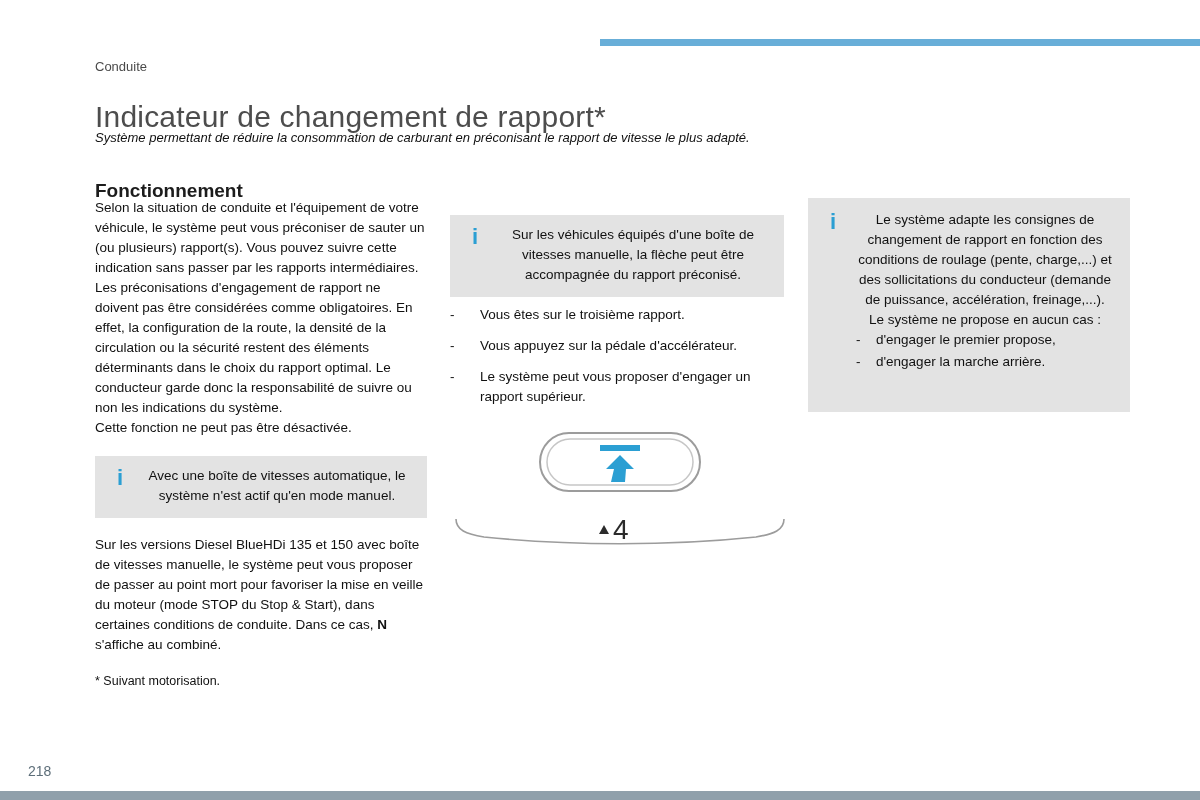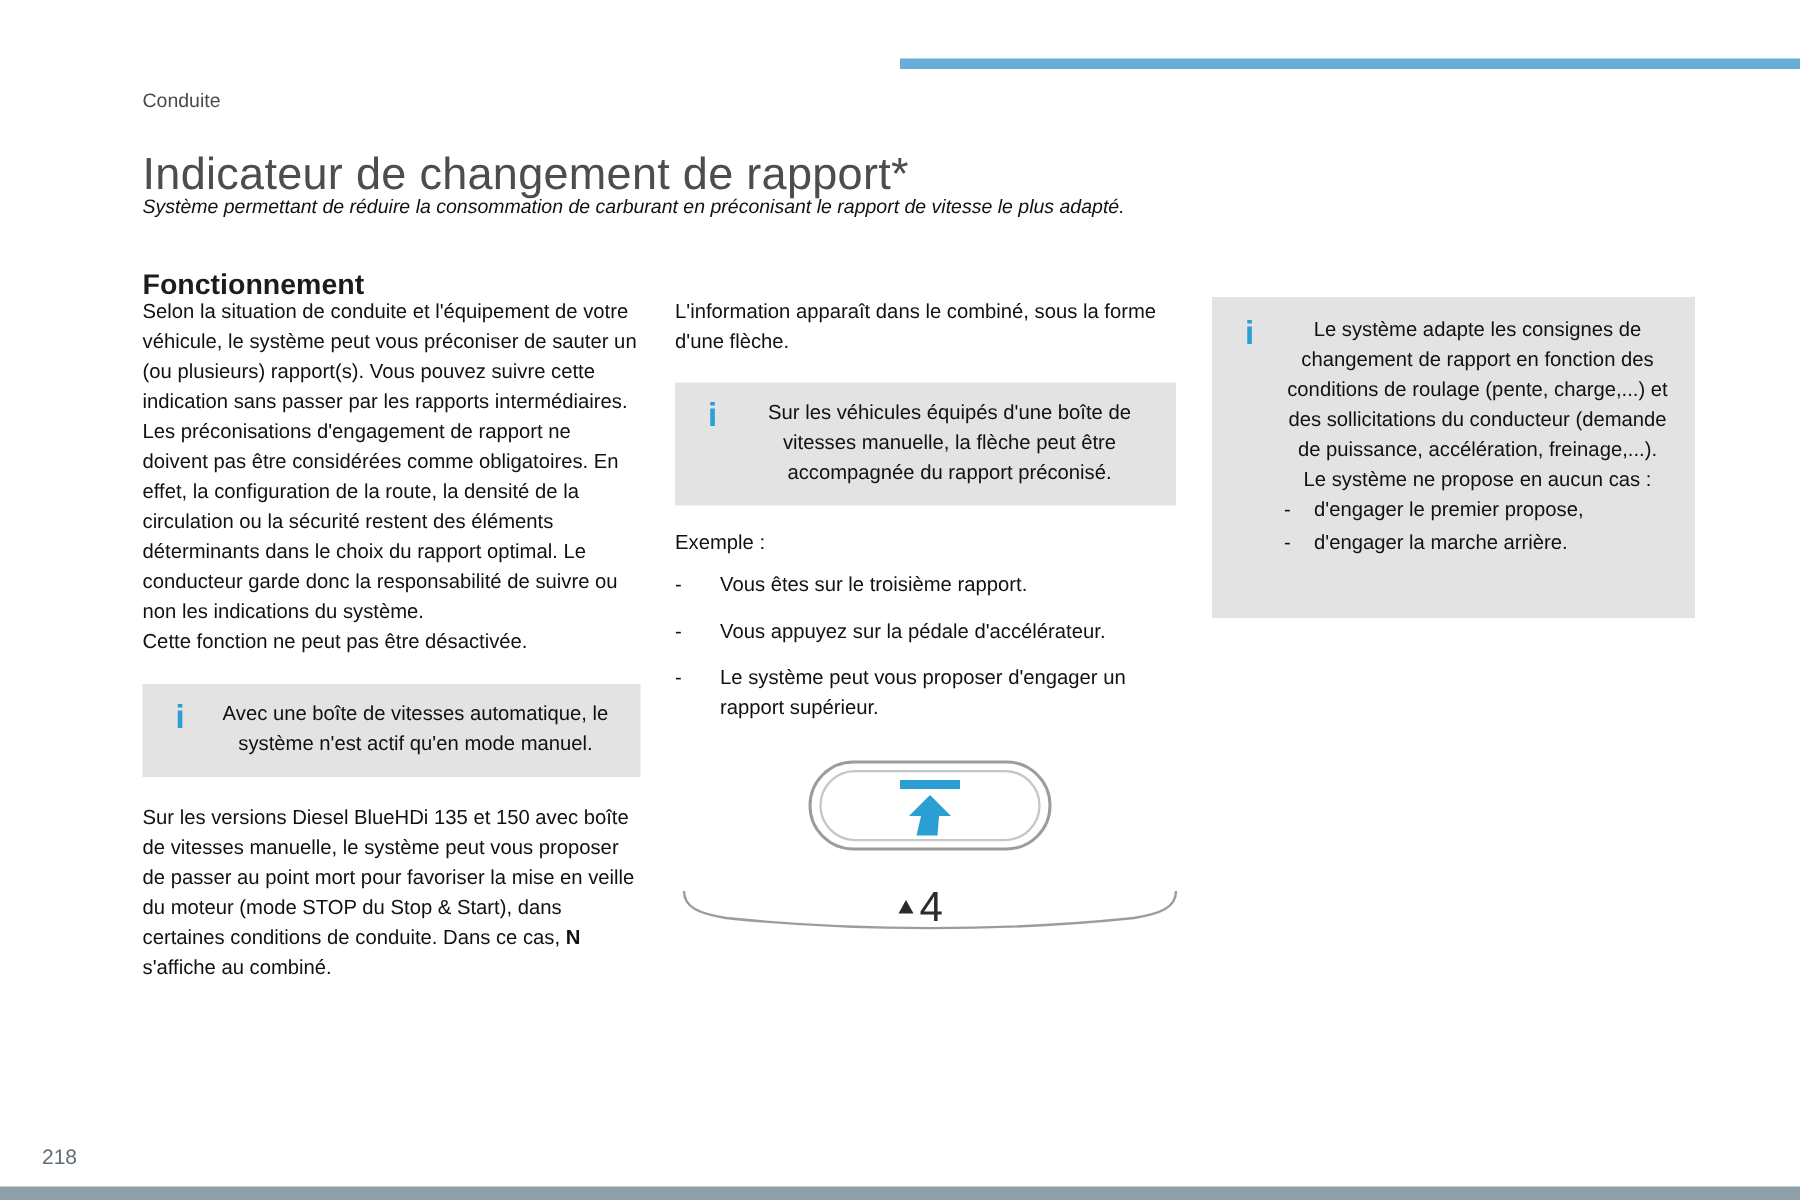--- a/index.html
+++ b/index.html
@@ -79,33 +79,32 @@
 
   <div class="info-box">
     <span class="info-icon">i</span>
     <div class="info-text">
       <p>Avec une boîte de vitesses automatique, le système n'est actif qu'en mode manuel.</p>
     </div>
   </div>
 
   <p class="para3"><span>Sur les versions Diesel BlueHDi 135 et 150 avec boîte de vitesses manuelle, le système peut vous proposer de passer au point mort pour favoriser la mise en veille du moteur (mode STOP du Stop &amp; Start), dans certaines conditions de conduite. Dans ce cas, </span><b>N</b><span> s'affiche au combiné.</span></p>
 
+  <p class="footnote">* Suivant motorisation.</p>
 </div>
 
 <div class="col col2">
-  <p>L'information apparaît dans le combiné, sous la forme d'une flèche.</p>
 
   <div class="info-box">
     <span class="info-icon">i</span>
     <div class="info-text">
       <p>Sur les véhicules équipés d'une boîte de vitesses manuelle, la flèche peut être accompagnée du rapport préconisé.</p>
     </div>
   </div>
 
-  <p class="example-label">Exemple :</p>
 
   <div class="dash-list">
     <div class="dash-item">
       <span class="dash">-</span>
       <span class="dash-text">Vous êtes sur le troisième rapport.</span>
     </div>
     <div class="dash-item">
       <span class="dash">-</span>
       <span class="dash-text">Vous appuyez sur la pédale d'accélérateur.</span>
     </div>

